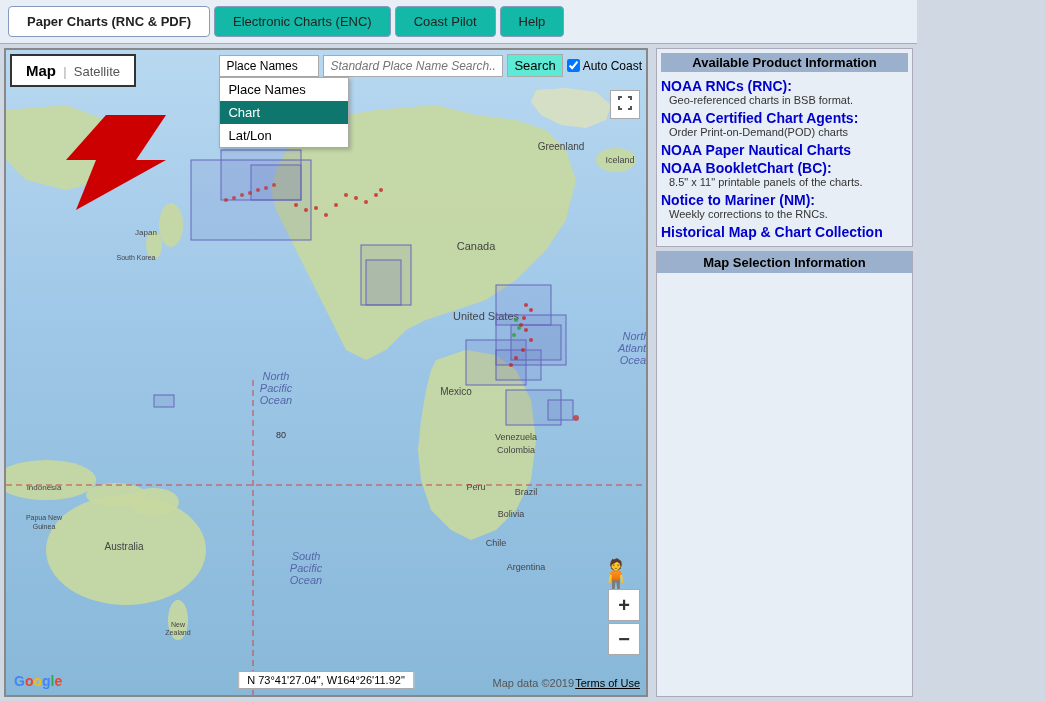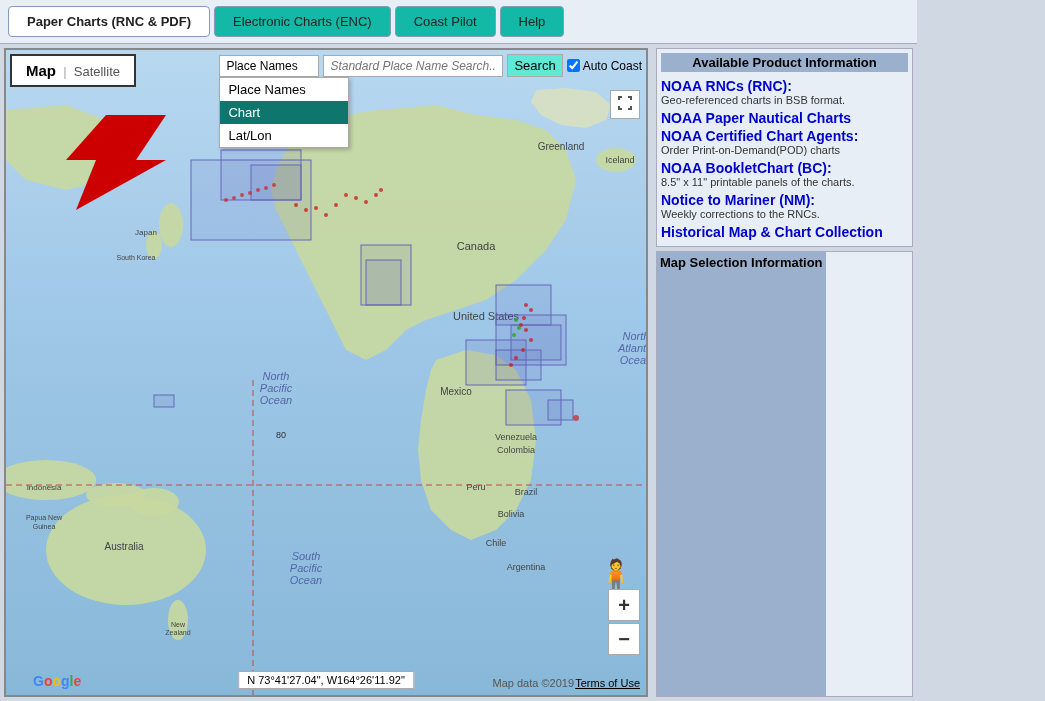--- a/index.html
+++ b/index.html
@@ -44,45 +44,45 @@
     #zoom-controls { position: absolute; bottom: 40px; right: 6px; z-index: 10; display: flex; flex-direction: column; gap: 2px; }
     .zoom-btn { width: 32px; height: 32px; background: #fff; border: 1px solid #aaa; font-size: 20px; cursor: pointer; display: flex; align-items: center; justify-content: center; font-weight: bold; color: #333; }
 
     
     #pegman { position: absolute; bottom: 100px; right: 10px; z-index: 10; font-size: 28px; cursor: pointer; }
 
     
     #coords-bar { position: absolute; bottom: 6px; left: 50%; transform: translateX(-50%); background: #fff; border: 1px solid #aaa; padding: 2px 8px; font-size: 11px; z-index: 10; }
 
     
-    #google-logo { position: absolute; bottom: 6px; left: 8px; z-index: 10; font-size: 14px; margin-left: 19px; }
+    #google-logo { position: absolute; bottom: 6px; left: 8px; z-index: 10; font-size: 14px; }
     #google-logo span { font-weight: bold; }
     #google-logo .g { color: #4285F4; }
     #google-logo .o1 { color: #EA4335; }
     #google-logo .o2 { color: #FBBC05; }
     #google-logo .g2 { color: #4285F4; }
     #google-logo .l { color: #34A853; }
     #google-logo .e { color: #EA4335; }
 
     
     #terms { position: absolute; bottom: 6px; right: 6px; font-size: 11px; color: #000; z-index: 10; text-decoration: underline; cursor: pointer; }
     #map-data { position: absolute; bottom: 6px; right: 72px; font-size: 11px; color: #555; z-index: 10; }
 
     
     #right-panel { width: 265px; display: flex; flex-direction: column; padding: 4px; gap: 4px; }
 
     
     #info-panel { background: #e8eef5; border: 1px solid #aab; padding: 4px; }
     #info-panel-header { background: #9bb0cc; text-align: center; font-weight: bold; font-size: 13px; padding: 2px; margin-bottom: 6px; color: #000; }
     .info-link { color: #0000cc; text-decoration: none; font-weight: bold; font-size: 14px; display: block; }
-    .info-sub { color: #333; font-size: 11px; margin-left: 0; margin-bottom: 4px; display: block; }
+    .info-sub { color: #333; font-size: 11px; margin-left: 8px; margin-bottom: 4px; display: block; }
     .info-item { margin-bottom: 2px; }
 
     
-    #sel-panel { background: #e8eef5; border: 1px solid #aab; flex: 1; display: flex; flex-direction: row; overflow: hidden; }
+    #sel-panel { background: #e8eef5; border: 1px solid #aab; flex: 1; display: flex; flex-direction: column; overflow: hidden; }
     #sel-panel-header { background: #9bb0cc; text-align: center; font-weight: bold; font-size: 13px; padding: 3px; color: #000; }
     #sel-panel-content { flex: 1; overflow-y: auto; padding: 4px; }
     #sel-panel-content::-webkit-scrollbar { width: 12px; }
     #sel-panel-content::-webkit-scrollbar-track { background: #e0e0e0; }
     #sel-panel-content::-webkit-scrollbar-thumb { background: #aaa; border: 1px solid #888; }
 
     
     .map-bg { 
       position: absolute; top: 0; left: 0; right: 0; bottom: 0;
       background: linear-gradient(180deg, #b8d8f0 0%, #a0c8e8 40%, #88b8d8 100%);
@@ -296,25 +296,25 @@
     <div id="right-panel">
 
       <div id="info-panel">
         <div id="info-panel-header">Available Product Information</div>
 
         <div class="info-item">
           <a class="info-link" href="#">NOAA RNCs (RNC):</a>
           <span class="info-sub">Geo-referenced charts in BSB format.</span>
         </div>
         <div class="info-item">
-          <a class="info-link" href="#">NOAA Paper Nautical Charts</a>
-        </div>
-        <div class="info-item">
           <a class="info-link" href="#">NOAA Certified Chart Agents:</a>
           <span class="info-sub">Order Print-on-Demand(POD) charts</span>
+        </div>
+        <div class="info-item">
+          <a class="info-link" href="#">NOAA Paper Nautical Charts</a>
         </div>
         <div class="info-item">
           <a class="info-link" href="#">NOAA BookletChart (BC):</a>
           <span class="info-sub">8.5" x 11" printable panels of the charts.</span>
         </div>
         <div class="info-item">
           <a class="info-link" href="#">Notice to Mariner (NM):</a>
           <span class="info-sub">Weekly corrections to the RNCs.</span>
         </div>
         <div class="info-item">

